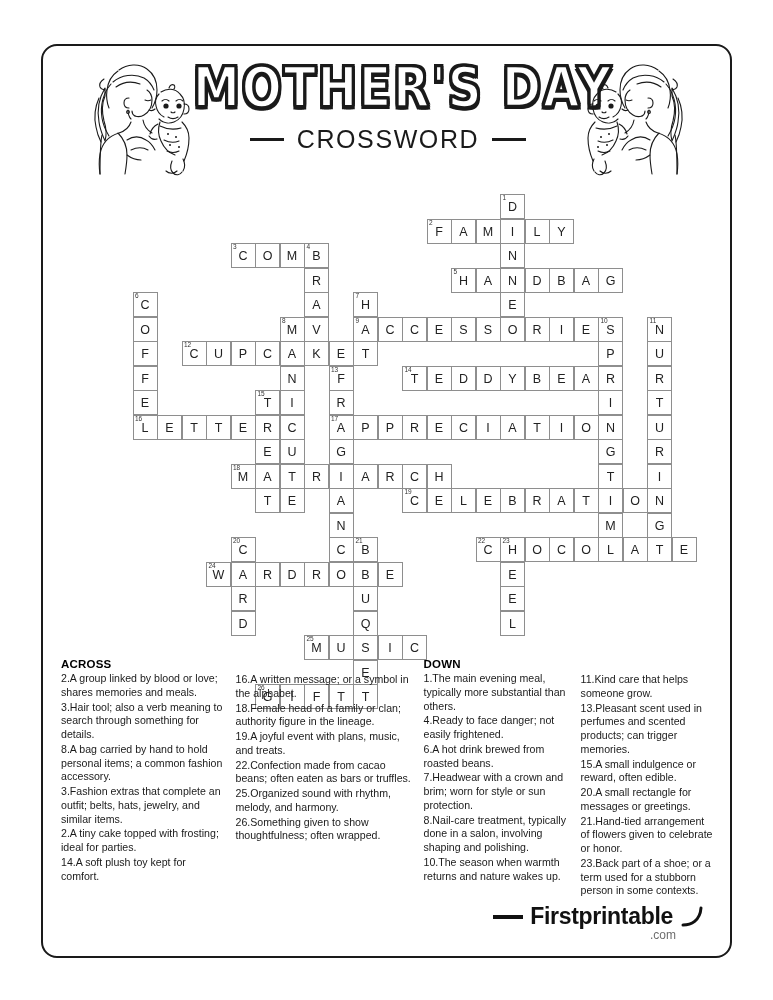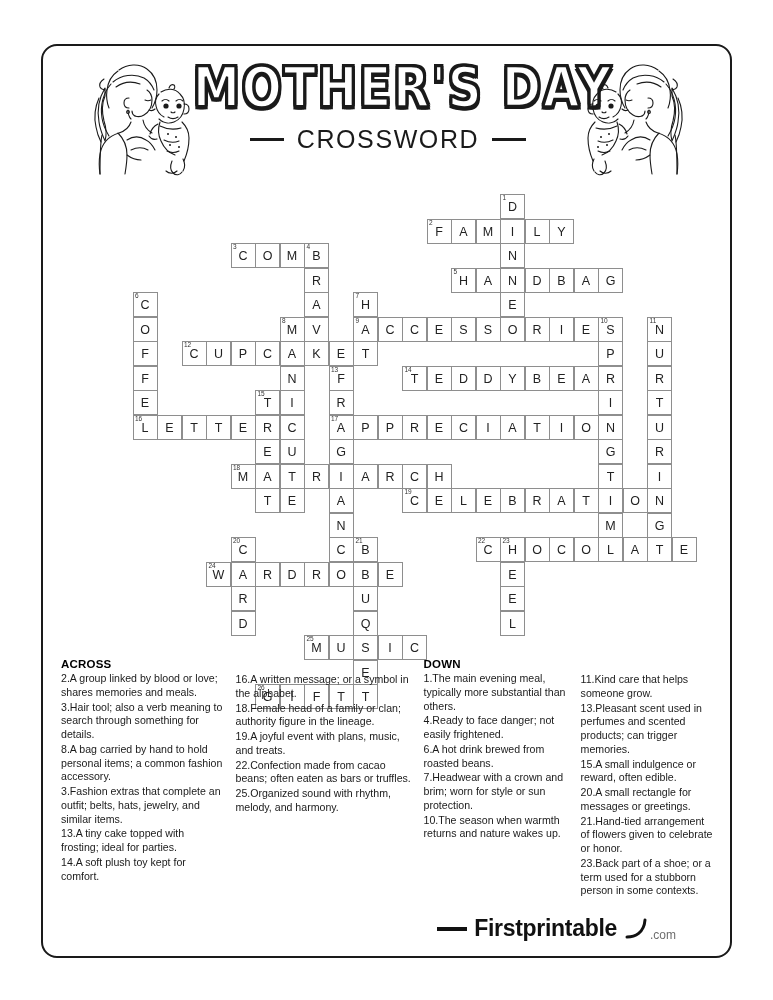--- a/index.html
+++ b/index.html
@@ -107,21 +107,21 @@
   }
   .clue {
     font-size: 10.6px; line-height: 1.30; color: #1a1a1a;
     margin: 0 0 1px 0;
   }
   .spacer-head { height: 15px; }
 
   
   #footer {
     position: absolute; right: 24px; bottom: 14px;
-    display: flex; flex-direction: row; align-items: flex-end;
+    display: flex; flex-direction: column; align-items: flex-end;
   }
   #footer-main { display: flex; align-items: center; gap: 7px; }
   #footer-rule { width: 30px; height: 4px; background: #111; display: block; }
   #brand {
     font-size: 23px; font-weight: 700; color: #111; letter-spacing: -.3px;
     white-space: nowrap;
   }
   #swoosh { width: 26px; height: 26px; display: block; }
   #tld { font-size: 12px; color: #6d6d6d; margin-right: 30px; margin-top: -2px; }
 </style>
@@ -776,41 +776,43 @@
       </div>
 
     <div id="clues">
       <div class="clue-col c1">
         <div class="clue-head">ACROSS</div>
         <div id="across-col-1">
             <p class="clue">2.A group linked by blood or love; shares memories and meals.</p>
             <p class="clue">3.Hair tool; also a verb meaning to search through something for details.</p>
             <p class="clue">8.A bag carried by hand to hold personal items; a common fashion accessory.</p>
             <p class="clue">3.Fashion extras that complete an outfit; belts, hats, jewelry, and similar items.</p>
-            <p class="clue">13.A tiny cake topped with frosting; ideal for parties.</p>
+            <p class="clue">2.A tiny cake topped with frosting; ideal for parties.</p>
             <p class="clue">14.A soft plush toy kept for comfort.</p>
           </div>
       </div>
       <div class="clue-col c2">
         <div class="spacer-head"></div>
         <div id="across-col-2">
             <p class="clue">16.A written message; or a symbol in the alphabet.</p>
             <p class="clue">18.Female head of a family or clan; authority figure in the lineage.</p>
             <p class="clue">19.A joyful event with plans, music, and treats.</p>
             <p class="clue">22.Confection made from cacao beans; often eaten as bars or truffles.</p>
             <p class="clue">25.Organized sound with rhythm, melody, and harmony.</p>
+            <p class="clue">26.Something given to show thoughtfulness; often wrapped.</p>
           </div>
       </div>
       <div class="clue-col c3">
         <div class="clue-head">DOWN</div>
         <div id="down-col-1">
             <p class="clue">1.The main evening meal, typically more substantial than others.</p>
             <p class="clue">4.Ready to face danger; not easily frightened.</p>
             <p class="clue">6.A hot drink brewed from roasted beans.</p>
             <p class="clue">7.Headwear with a crown and brim; worn for style or sun protection.</p>
+            <p class="clue">8.Nail-care treatment, typically done in a salon, involving shaping and polishing.</p>
             <p class="clue">10.The season when warmth returns and nature wakes up.</p>
           </div>
       </div>
       <div class="clue-col c4">
         <div class="spacer-head"></div>
         <div id="down-col-2">
             <p class="clue">11.Kind care that helps someone grow.</p>
             <p class="clue">13.Pleasant scent used in perfumes and scented products; can trigger memories.</p>
             <p class="clue">15.A small indulgence or reward, often edible.</p>
             <p class="clue">20.A small rectangle for messages or greetings.</p>

